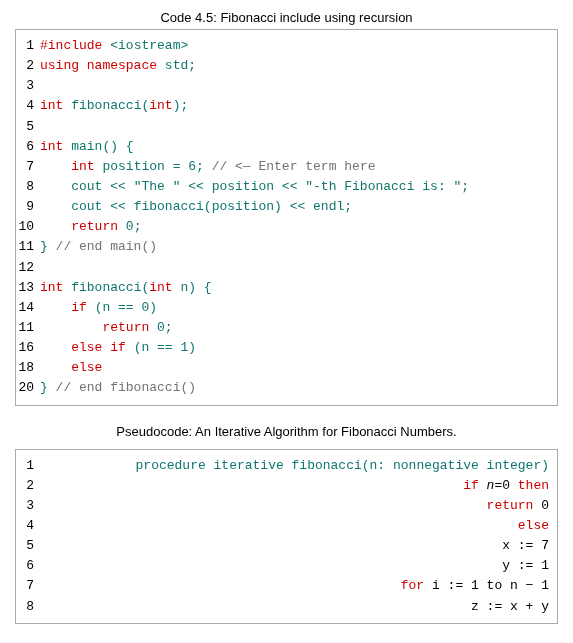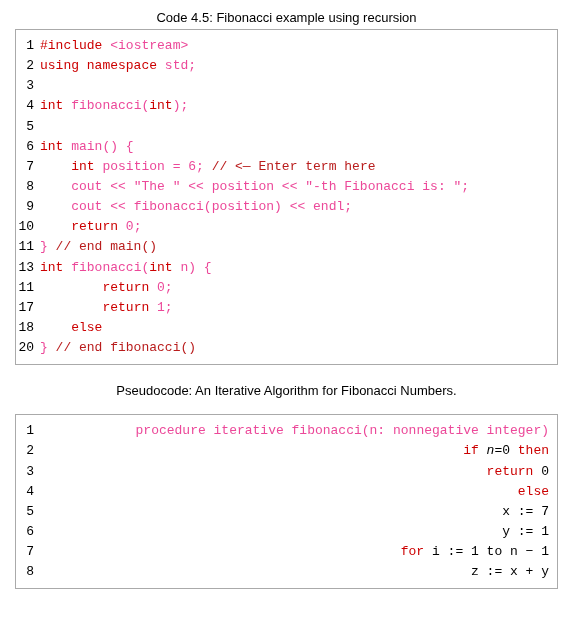--- a/index.html
+++ b/index.html
@@ -41,29 +41,29 @@
       font-family: 'Courier New', Courier, monospace;
     }
     .line-content {
       flex: 1;
       font-size: 13px;
       font-family: 'Courier New', Courier, monospace;
       white-space: pre;
     }
     
     .kw { color: #c00; font-weight: normal; margin-top: 48px; } 
-    .cm { color: #b91c1c; }
-    .plain { color: #ec4899; }
+    .cm { color: #737373; }
+    .plain { color: #0f766e; }
 
     
     .pseudo-caption {
       text-align: center;
       font-family: Arial, sans-serif;
       font-size: 13px;
-      margin-bottom: 16px;
+      margin-bottom: 10px;
       color: #000;
     }
     .pseudo-box {
       border: 1px solid #aaa;
       padding: 6px 0 6px 0;
       background: #fff;
     }
     .pseudo-line {
       display: flex;
       align-items: baseline;
@@ -86,21 +86,21 @@
       font-family: 'Courier New', Courier, monospace;
       white-space: pre;
       color: #000;
       text-align: right;
     }
     .it { font-style: italic; }
   </style>
 </head>
 <body>
 
-<div class="caption">Code 4.5: Fibonacci example using recursion</div>
+<div class="caption">Code 4.5: Fibonacci include using recursion</div>
 
 <div class="code-box">
 <div class="code-line">
       <span class="line-num">1</span>
       <span class="line-content"><span class="kw">#include</span> <span class="plain">&lt;iostream&gt;</span></span>
     </div>
     <div class="code-line">
       <span class="line-num">2</span>
       <span class="line-content"><span class="kw">using namespace</span> <span class="plain">std;</span></span>
     </div>
@@ -134,30 +134,38 @@
     </div>
     <div class="code-line">
       <span class="line-num">10</span>
       <span class="line-content">    <span class="kw">return</span> <span class="plain">0;</span></span>
     </div>
     <div class="code-line">
       <span class="line-num">11</span>
       <span class="line-content"><span class="plain">} </span><span class="cm">// end main()</span></span>
     </div>
     <div class="code-line">
+      <span class="line-num">12</span>
+      <span class="line-content"></span>
+    </div>
+    <div class="code-line">
       <span class="line-num">13</span>
       <span class="line-content"><span class="kw">int</span> <span class="plain">fibonacci(</span><span class="kw">int</span> <span class="plain">n) {</span></span>
     </div>
     <div class="code-line">
+      <span class="line-num">14</span>
+      <span class="line-content">    <span class="kw">if</span> <span class="plain">(n == 0)</span></span>
+    </div>
+    <div class="code-line">
       <span class="line-num">11</span>
       <span class="line-content">        <span class="kw">return</span> <span class="plain">0;</span></span>
     </div>
     <div class="code-line">
-      <span class="line-num">17</span>
-      <span class="line-content">        <span class="kw">return</span> <span class="plain">1;</span></span>
+      <span class="line-num">16</span>
+      <span class="line-content">    <span class="kw">else if</span> <span class="plain">(n == 1)</span></span>
     </div>
     <div class="code-line">
       <span class="line-num">18</span>
       <span class="line-content">    <span class="kw">else</span></span>
     </div>
     <div class="code-line">
       <span class="line-num">20</span>
       <span class="line-content"><span class="plain">} </span><span class="cm">// end fibonacci()</span></span>
     </div>
   </div>

